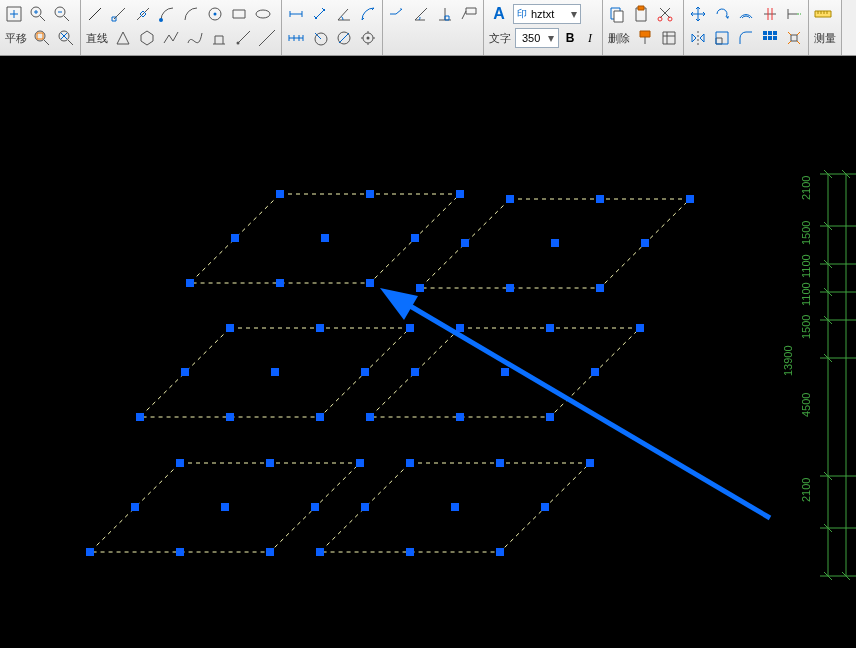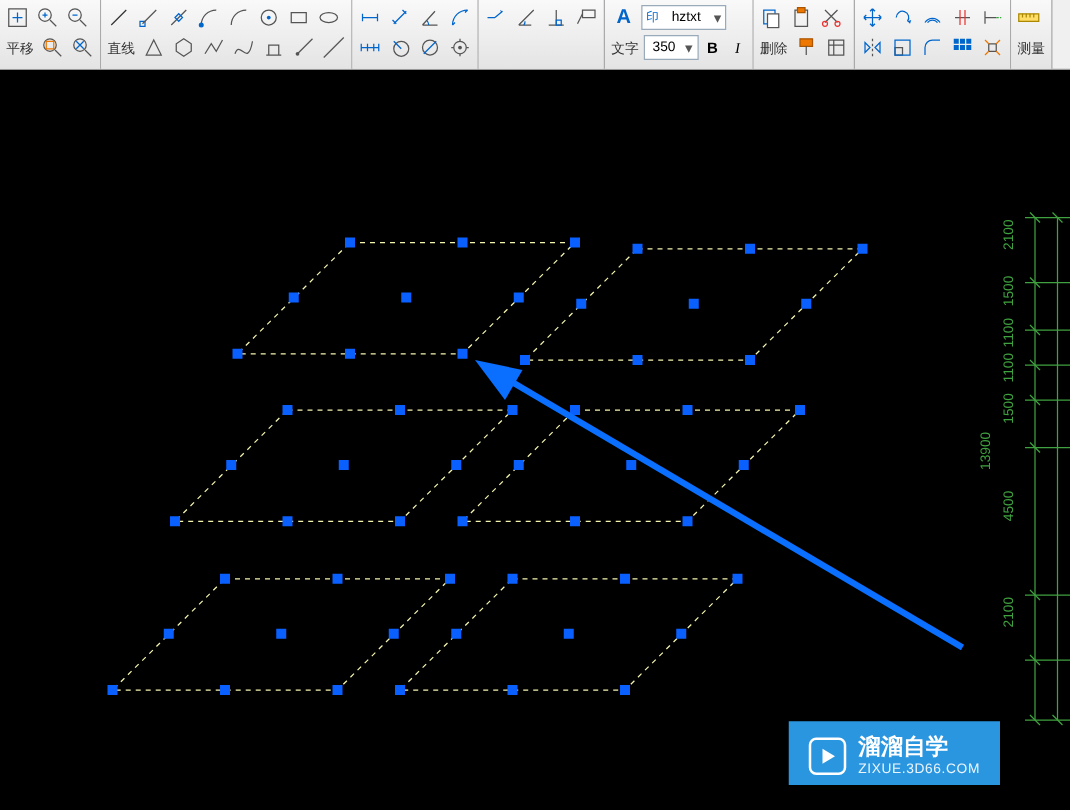--- a/index.html
+++ b/index.html
@@ -57,21 +57,20 @@
     background: #fff;
     border: 1px solid #9ab;
     height: 20px;
     padding: 0 3px;
   }
   .font-box input {
     border: none;
     outline: none;
     width: 40px;
     font-size: 11px;
-    text-align: center;
   }
   .size-box {
     display: flex;
     align-items: center;
     gap: 2px;
     background: #fff;
     border: 1px solid #9ab;
     height: 20px;
     padding: 0 4px;
   }
@@ -597,20 +596,13 @@
       <text x="810" y="189" transform="rotate(-90 810 189)">1500</text>
       <text x="810" y="222" transform="rotate(-90 810 222)">1100</text>
       <text x="810" y="250" transform="rotate(-90 810 250)">1100</text>
       <text x="810" y="283" transform="rotate(-90 810 283)">1500</text>
       <text x="810" y="361" transform="rotate(-90 810 361)">4500</text>
       <text x="810" y="446" transform="rotate(-90 810 446)">2100</text>
       <text x="792" y="320" transform="rotate(-90 792 320)">13900</text>
     </g>
   </svg>
 
-  <div class="watermark">
-    <div class="logo"></div>
-    <div class="txt">
-      <div class="title">溜溜自学</div>
-      <div class="url">ZIXUE.3D66.COM</div>
-    </div>
-  </div>
 </div>
 
 </body></html>

